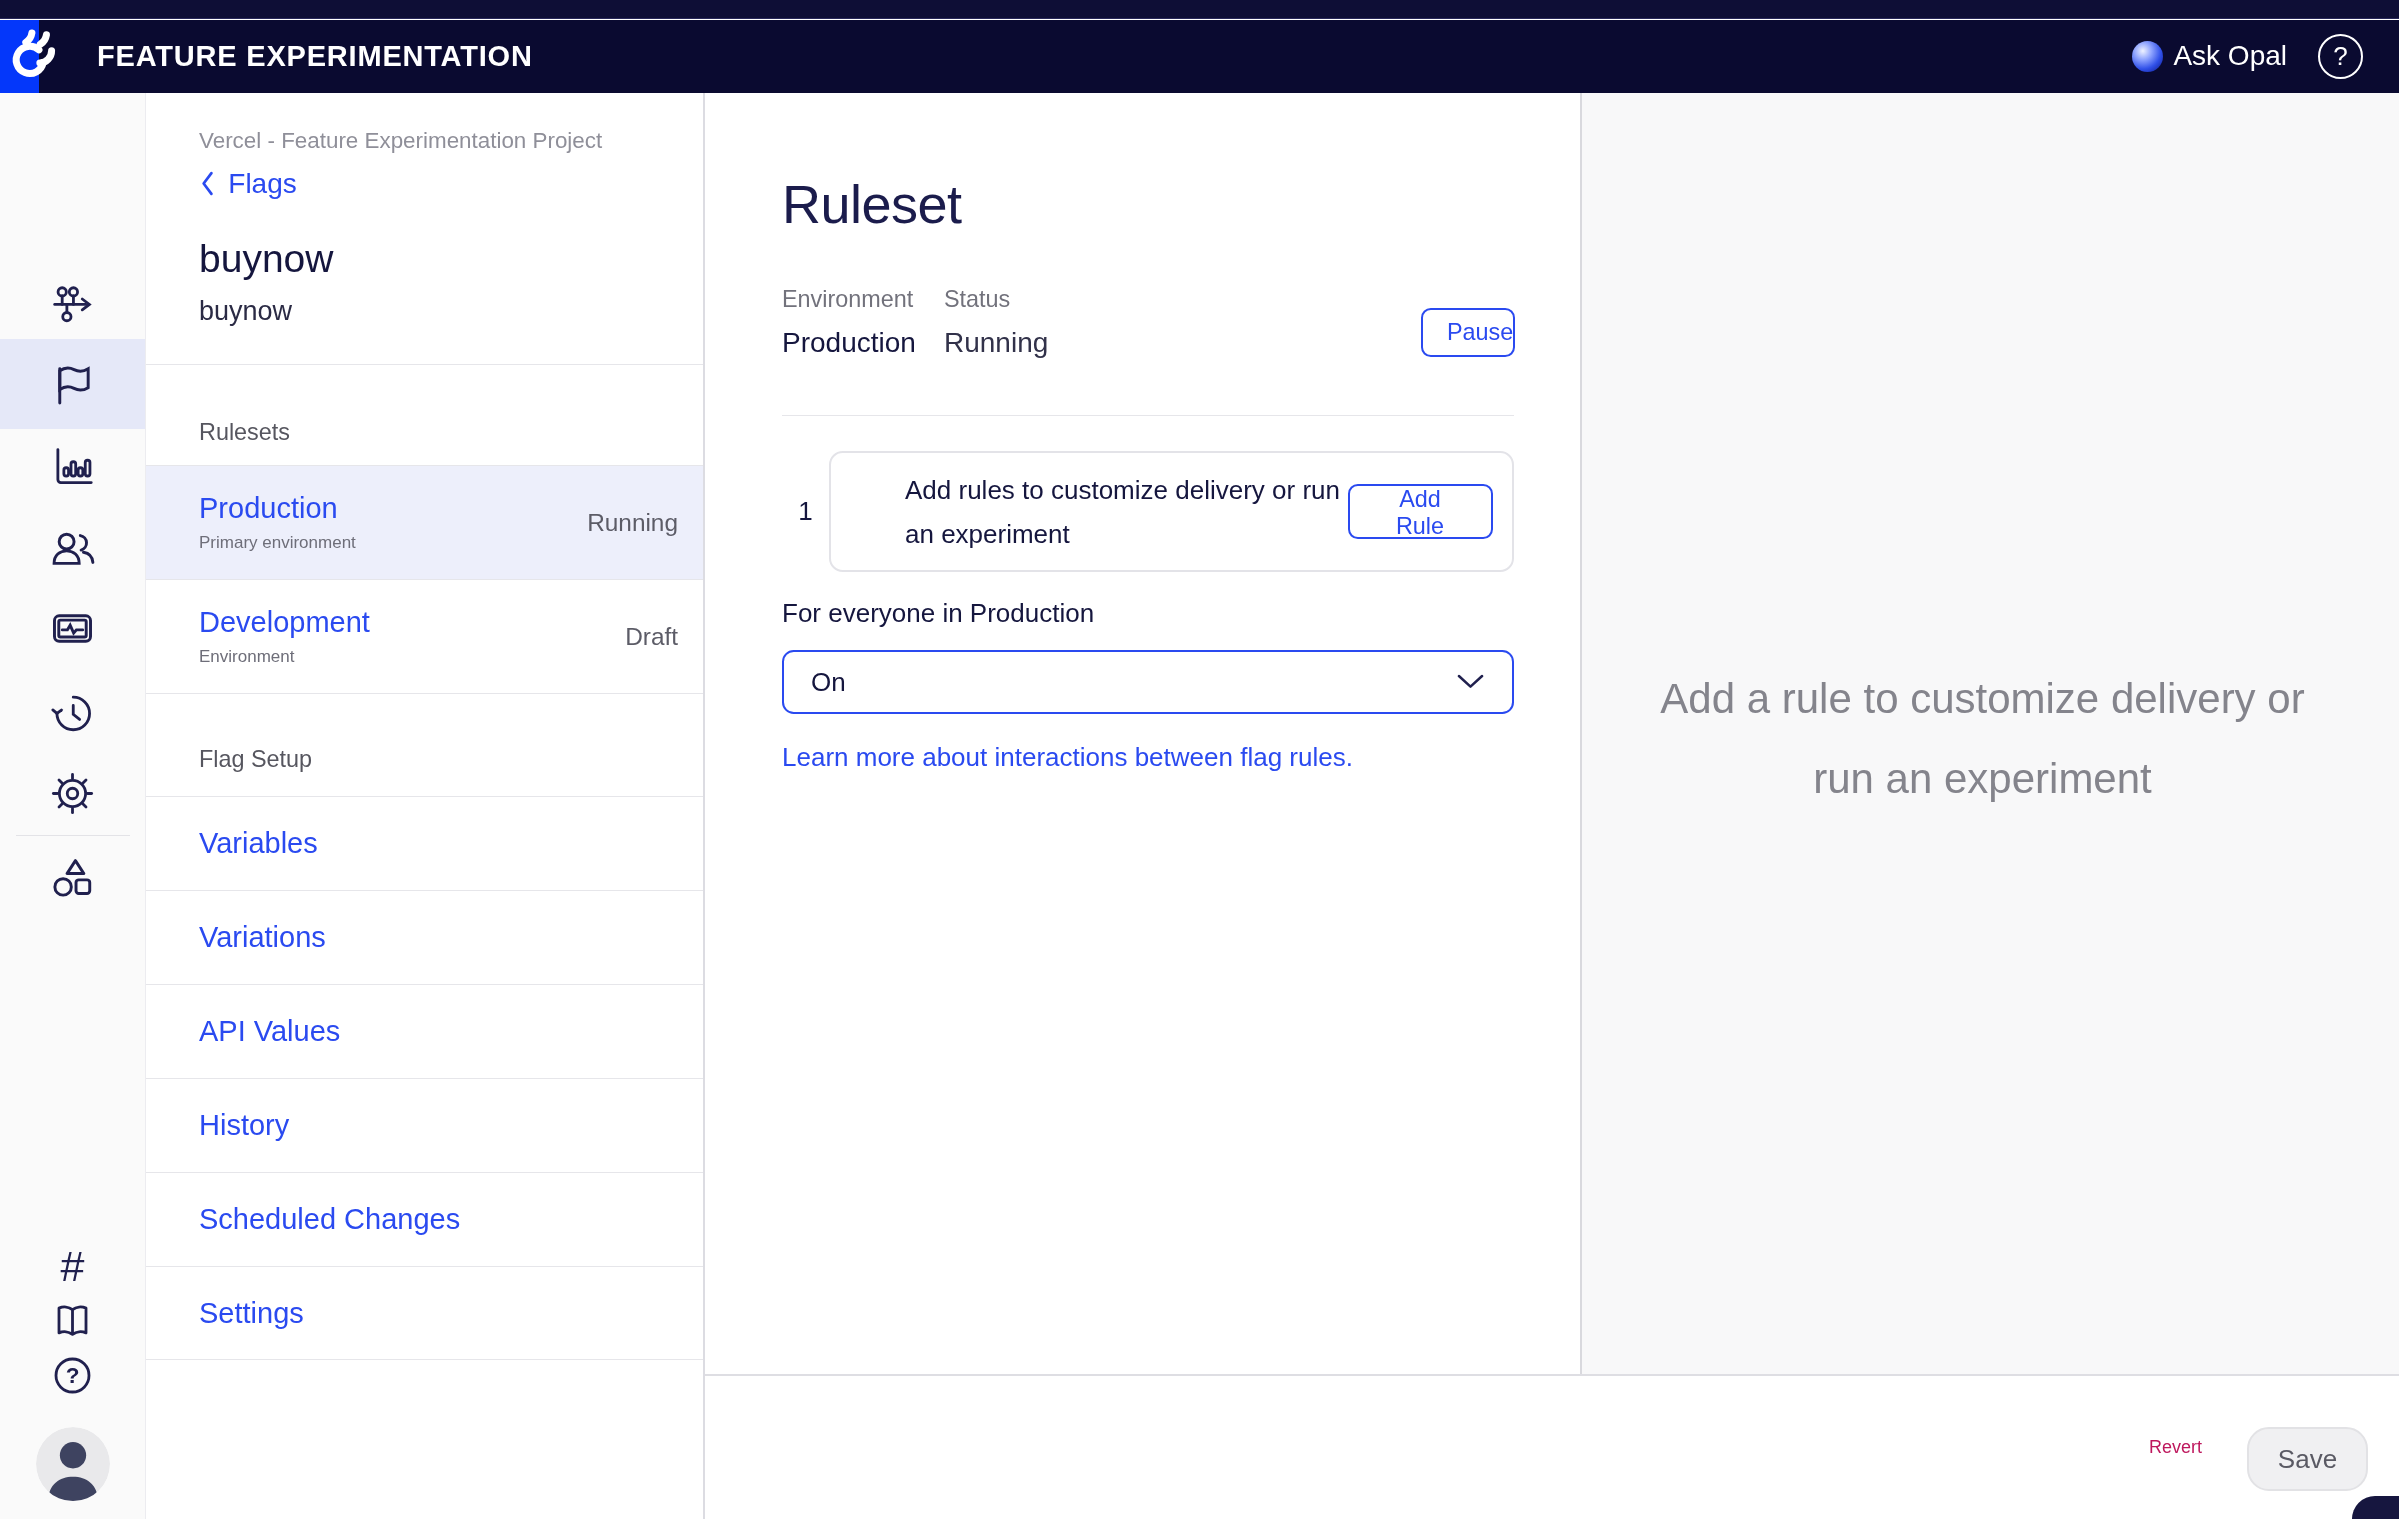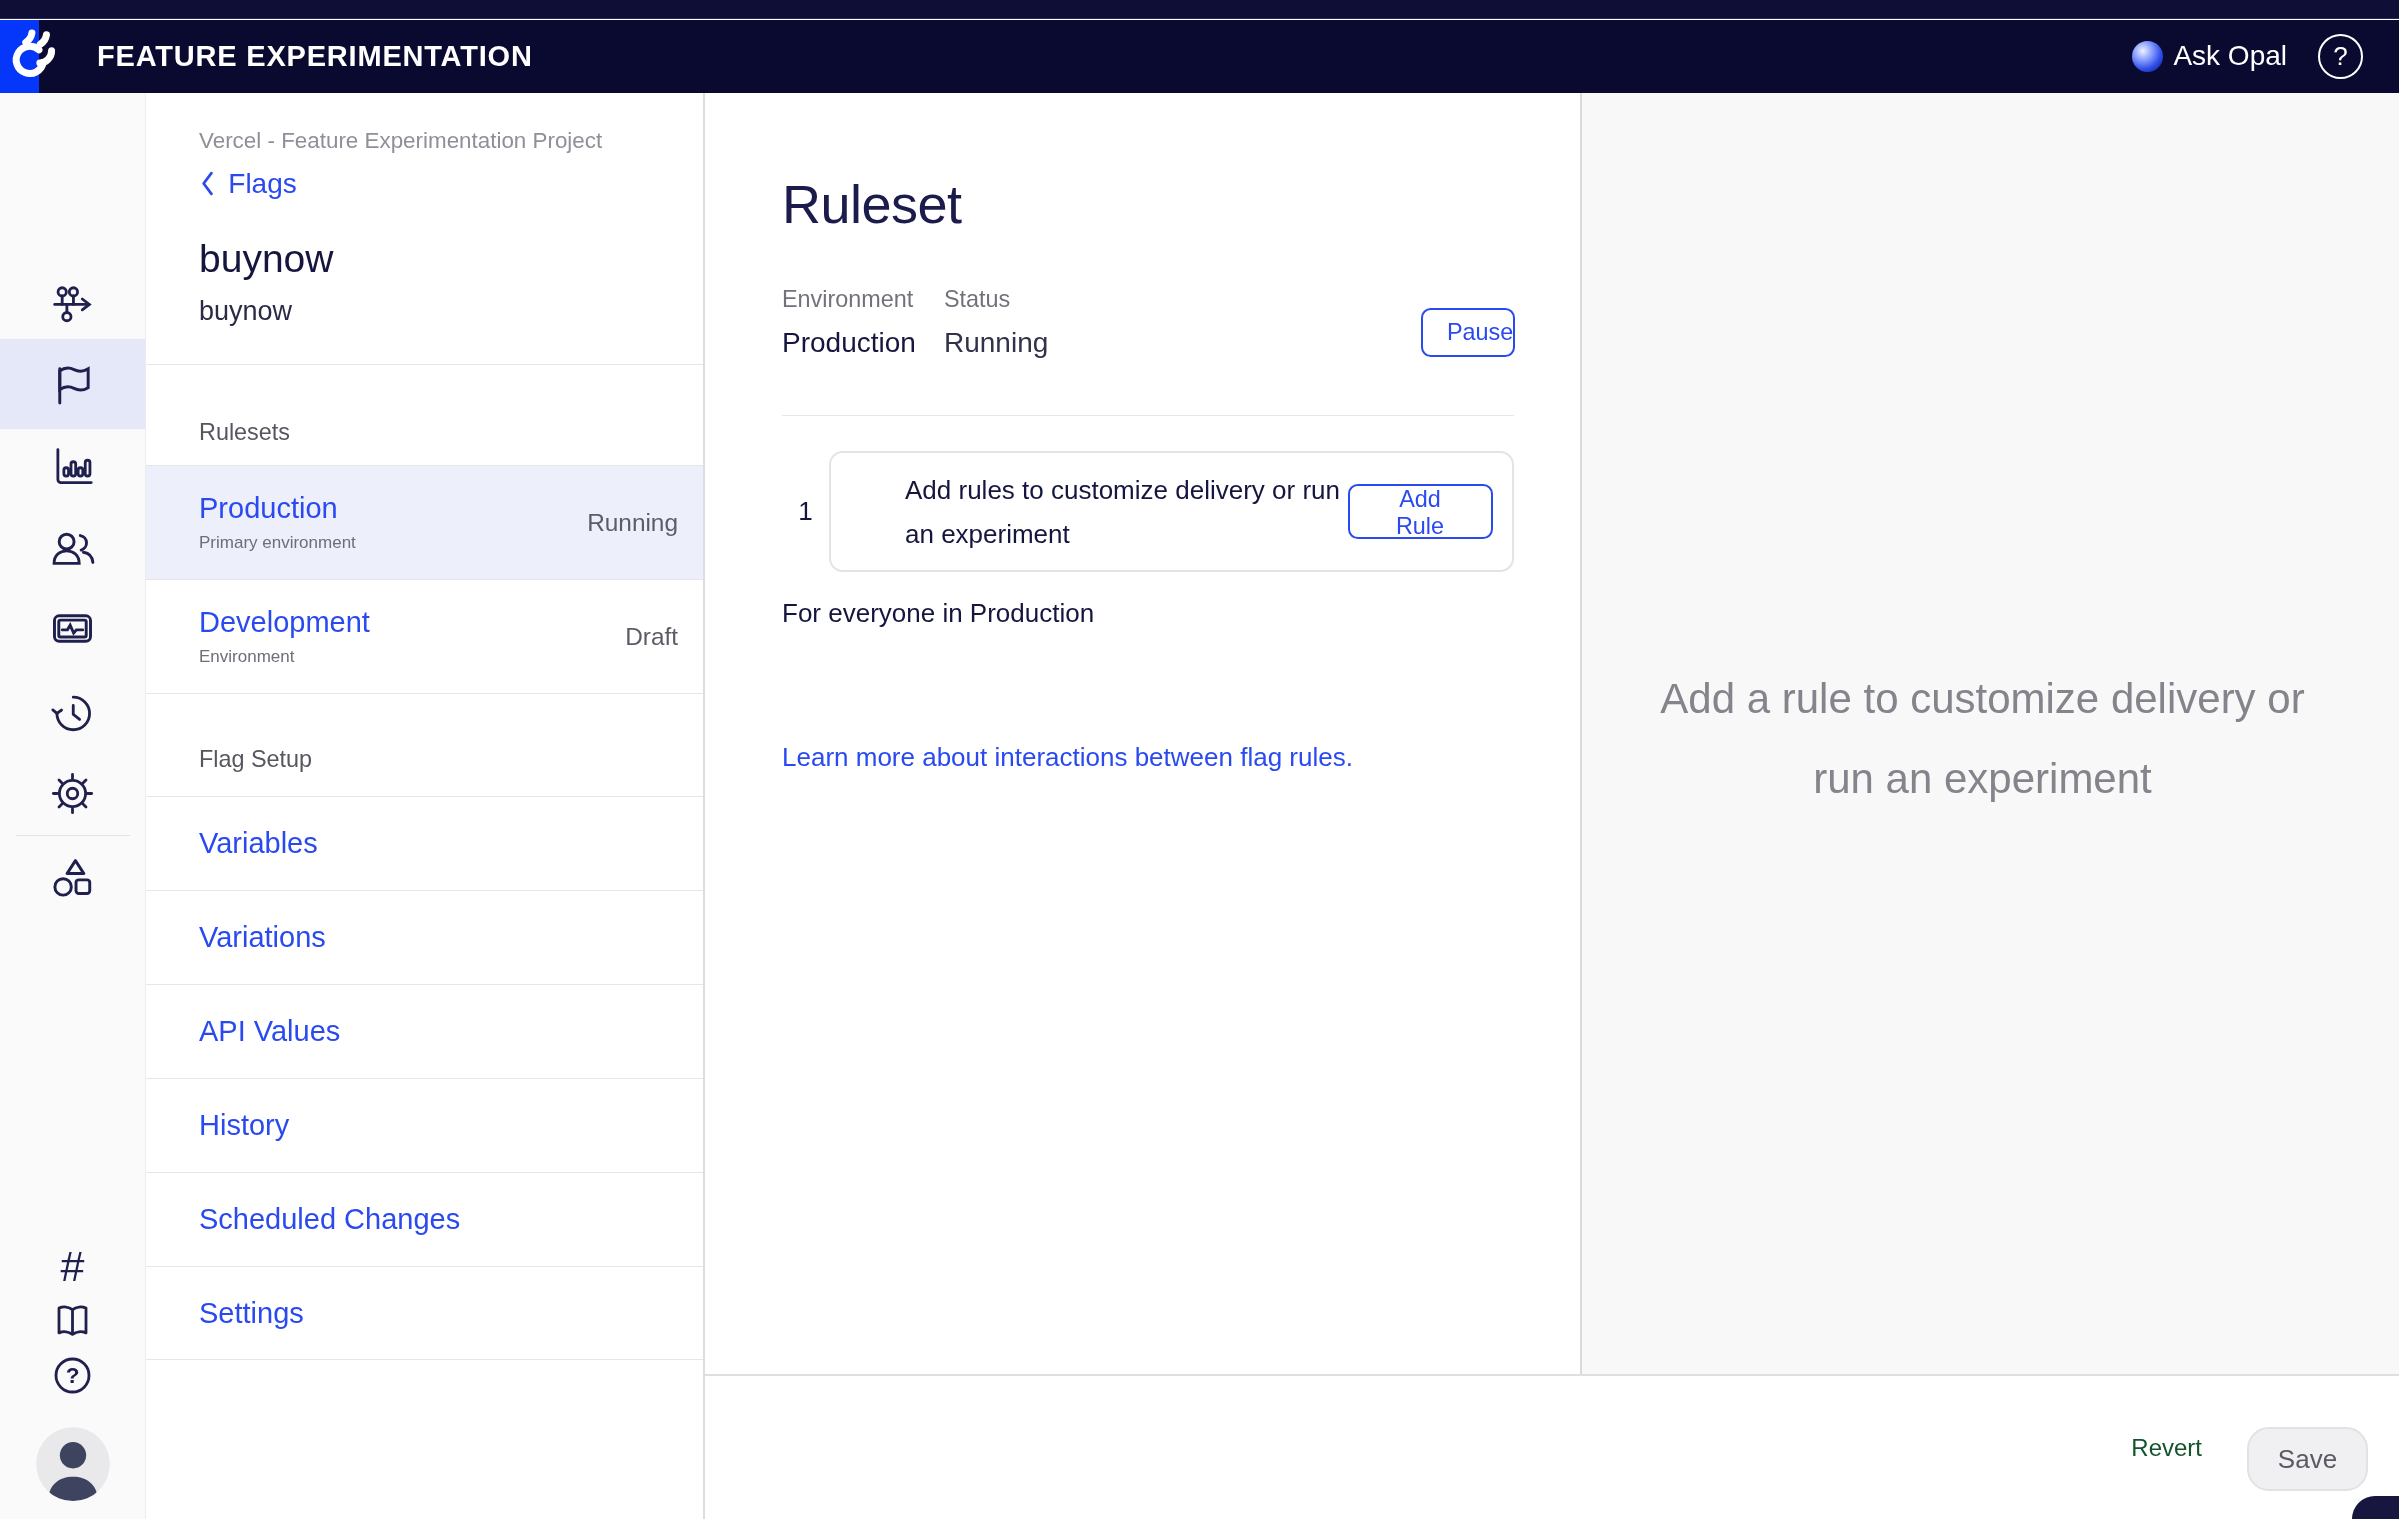--- a/index.html
+++ b/index.html
@@ -68,21 +68,21 @@
   .dd-value { font-size:26px; color:#15163e; }
   .dd-chevron { margin-left:auto; }
   .learn-link { position:absolute; top:649px; left:77px; font-size:26px; color:#2a4af0; text-decoration:none; cursor:pointer; }
 
   
   .right-panel { position:absolute; left:1580px; top:93px; width:819px; height:1281px; background:#f8f8f9; border-left:2px solid #d9d9de; }
   .empty-msg { position:absolute; top:566px; left:0; right:16px; text-align:center; font-size:42px; line-height:80px; color:#84848c; padding:0 68px; }
 
   
   .footer { position:absolute; left:705px; right:0; top:1374px; height:145px; background:#fff; border-top:2px solid #dedee3; display:flex; align-items:center; justify-content:flex-end; gap:45px; padding-right:31px; }
-  .revert-btn { font-size:24px; color:#14532d; background:none; border:none; cursor:pointer; font-family:inherit; }
+  .revert-btn { font-size:18px; color:#be185d; background:none; border:none; cursor:pointer; font-family:inherit; }
   .save-btn { width:121px; height:64px; border-radius:22px; background:#f0f0f2; border:2px solid #e2e2e5; color:#5a5a64; font-size:26px; cursor:pointer; font-family:inherit;margin-top:23px; }
 
   .corner-widget { position:absolute; right:0; bottom:0; width:47px; height:23.4px; background:#16163f; border-top-left-radius:25px; }
 </style>
 </head>
 <body>
 
 <div class="screen">
 
   <div class="top-strip"></div>
@@ -263,20 +263,26 @@
     <div class="rule-row">
       <div class="rule-index">1</div>
       <div class="rule-card">
         <div class="rule-msg">Add rules to customize delivery or run an experiment</div>
         <button class="add-rule-btn">Add Rule</button>
       </div>
     </div>
 
     <div class="for-everyone">For everyone in Production</div>
 
+    <div class="dropdown">
+      <span class="dd-value">On</span>
+      <svg class="dd-chevron" width="29" height="17.6" viewBox="0 0 30 18" fill="none" stroke="#20204e" stroke-width="2.6" stroke-linecap="round" stroke-linejoin="round">
+        <path d="M3 3 L15 14 L27 3"></path>
+      </svg>
+    </div>
 
     <a class="learn-link">Learn more about interactions between flag rules.</a>
   </main>
 
   <aside class="right-panel">
     <div class="empty-msg">Add a rule to customize delivery or run an experiment</div>
   </aside>
 
   <footer class="footer">
     <button class="revert-btn">Revert</button>

